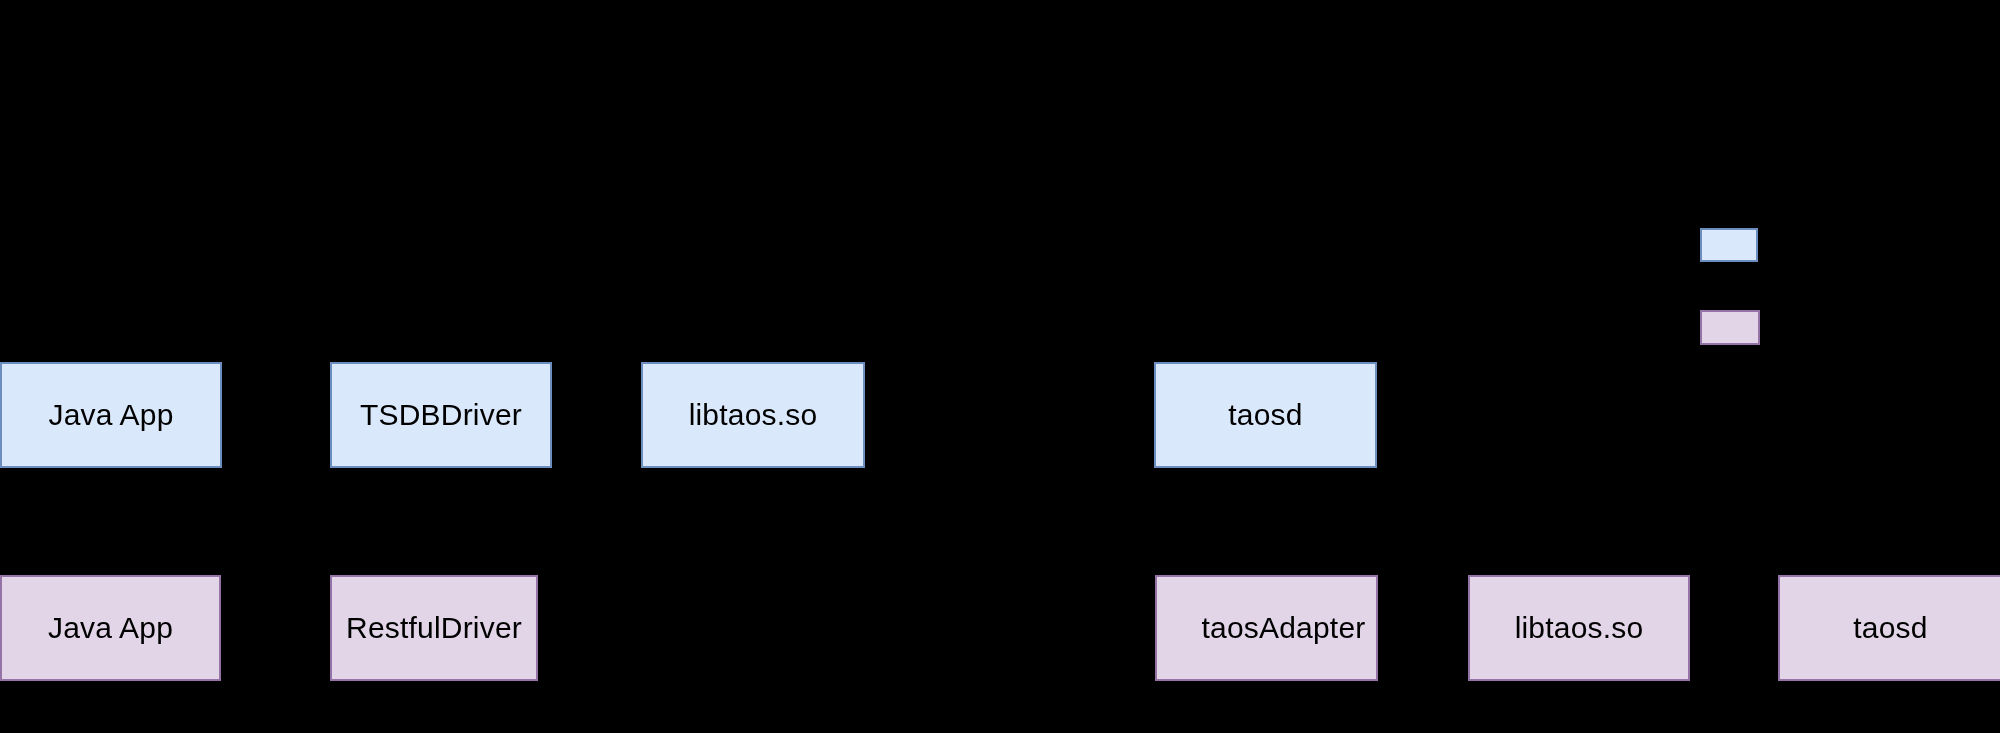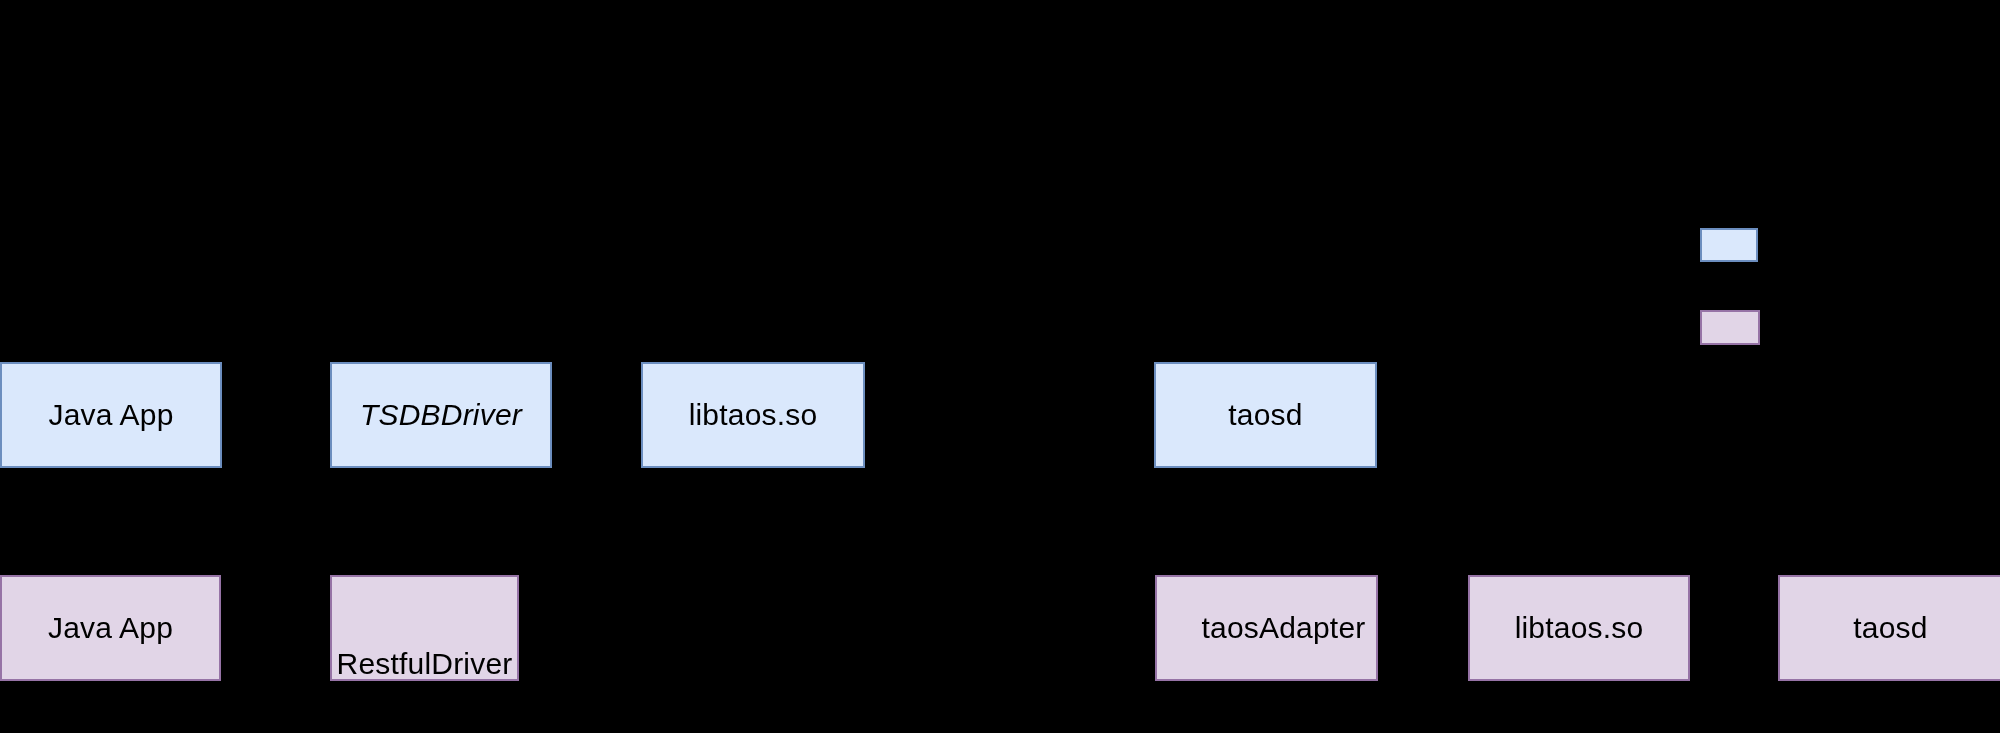--- a/index.html
+++ b/index.html
@@ -84,33 +84,33 @@
         <line x1="552" y1="628" x2="1155" y2="628" stroke="#000000" stroke-width="2" marker-end="url(#arrow-head)"></line>
         <line x1="1378" y1="628" x2="1468" y2="628" stroke="#000000" stroke-width="2" marker-end="url(#arrow-head)"></line>
         <line x1="1690" y1="628" x2="1778" y2="628" stroke="#000000" stroke-width="2" marker-end="url(#arrow-head)"></line>
       </g>
   </svg>
 
   <div id="nodes-layer">
       <div class="node blue" style="left: 0px; top: 362px; width: 222px; height: 106px;">
         <span>Java App</span>
       </div>
-      <div class="node blue" style="left: 330px; top: 362px; width: 222px; height: 106px; font-style: italic;">
+      <div class="node blue" style="left: 330px; top: 362px; width: 222px; height: 106px;">
         <span>TSDBDriver</span>
       </div>
       <div class="node blue" style="left: 641px; top: 362px; width: 224px; height: 106px;">
         <span>libtaos.so</span>
       </div>
       <div class="node blue" style="left: 1154px; top: 362px; width: 223px; height: 106px;">
         <span>taosd</span>
       </div>
       <div class="node pink" style="left: 0px; top: 575px; width: 221px; height: 106px;">
         <span>Java App</span>
       </div>
-      <div class="node pink" style="left: 330px; top: 575px; width: 189px; height: 106px; align-items: flex-end;">
+      <div class="node pink" style="left: 330px; top: 575px; width: 208px; height: 106px;">
         <span>RestfulDriver</span>
       </div>
       <div class="node pink" style="left: 1155px; top: 575px; width: 223px; height: 106px; padding-left: 34px;">
         <span>taosAdapter</span>
       </div>
       <div class="node pink" style="left: 1468px; top: 575px; width: 222px; height: 106px;">
         <span>libtaos.so</span>
       </div>
       <div class="node pink" style="left: 1778px; top: 575px; width: 225px; height: 106px;">
         <span>taosd</span>

